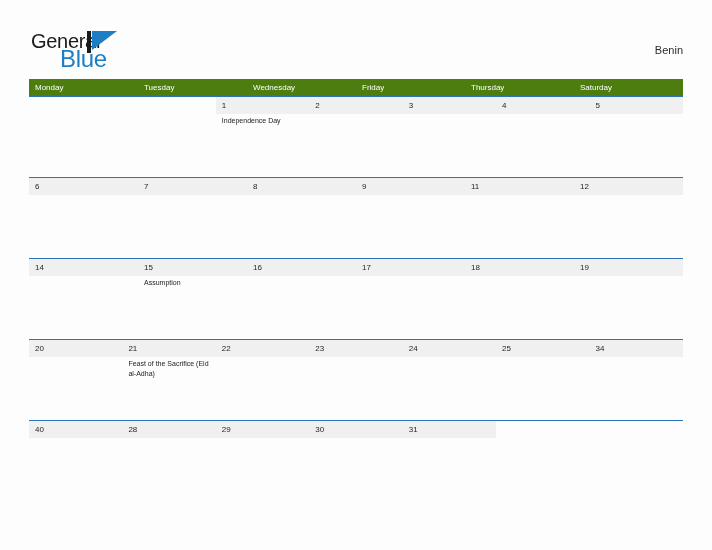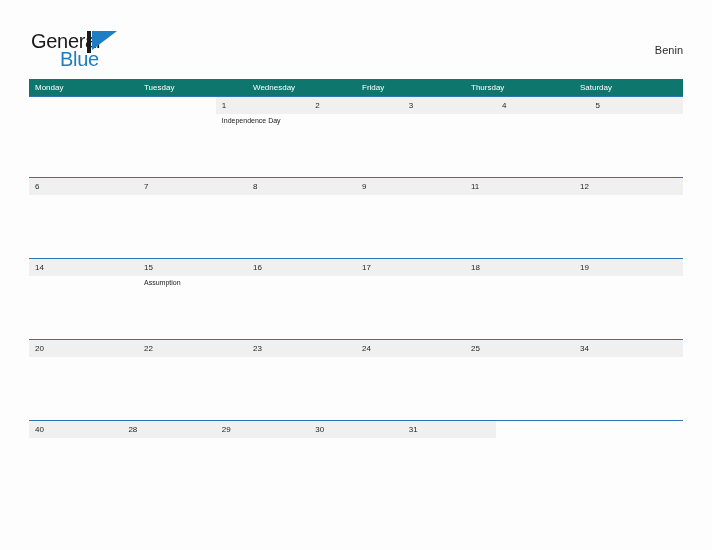--- a/index.html
+++ b/index.html
@@ -43,21 +43,21 @@
     font-size: 20px;
     letter-spacing: -0.3px;
     color: #1a1a1a;
     line-height: 22px;
     white-space: nowrap;
   }
   .logo-blue {
     position: absolute;
     left: 29px;
     top: 18px;
-    font-size: 20px;
+    font-size: 24px;
     letter-spacing: -0.3px;
     color: #1d7ec4;
     line-height: 22px;
     white-space: nowrap;
   }
   .logo-flag {
     position: absolute;
     left: 56px;
     top: 1px;
     width: 34px;
@@ -87,21 +87,21 @@
   
   .calendar {
     position: absolute;
     left: 29px;
     top: 79px;
     width: 654px;
   }
 
   .weekday-row {
     display: flex;
-    background: #0f766e;
+    background: #4d7c0f;
     height: 17px;
   }
   .weekday-cell {
     flex: 1 1 0;
     box-sizing: border-box;
     padding: 3px 0 0 6px;
     font-size: 8px;
     color: #ffffff;
     line-height: 11px;
     white-space: nowrap;
@@ -282,20 +282,27 @@
             <div class="day-num">19</div>
           </div>
         </div>
         <div class="week-row">
           <div class="day-cell">
             <div class="day-band"></div>
             <div class="day-num">20</div>
           </div>
           <div class="day-cell">
             <div class="day-band"></div>
+            <div class="day-num">21</div>
+            <div class="day-events">
+              <div class="event">Feast of the Sacrifice (Eid al-Adha)</div>
+            </div>
+          </div>
+          <div class="day-cell">
+            <div class="day-band"></div>
             <div class="day-num">22</div>
           </div>
           <div class="day-cell">
             <div class="day-band"></div>
             <div class="day-num">23</div>
           </div>
           <div class="day-cell">
             <div class="day-band"></div>
             <div class="day-num">24</div>
           </div>

